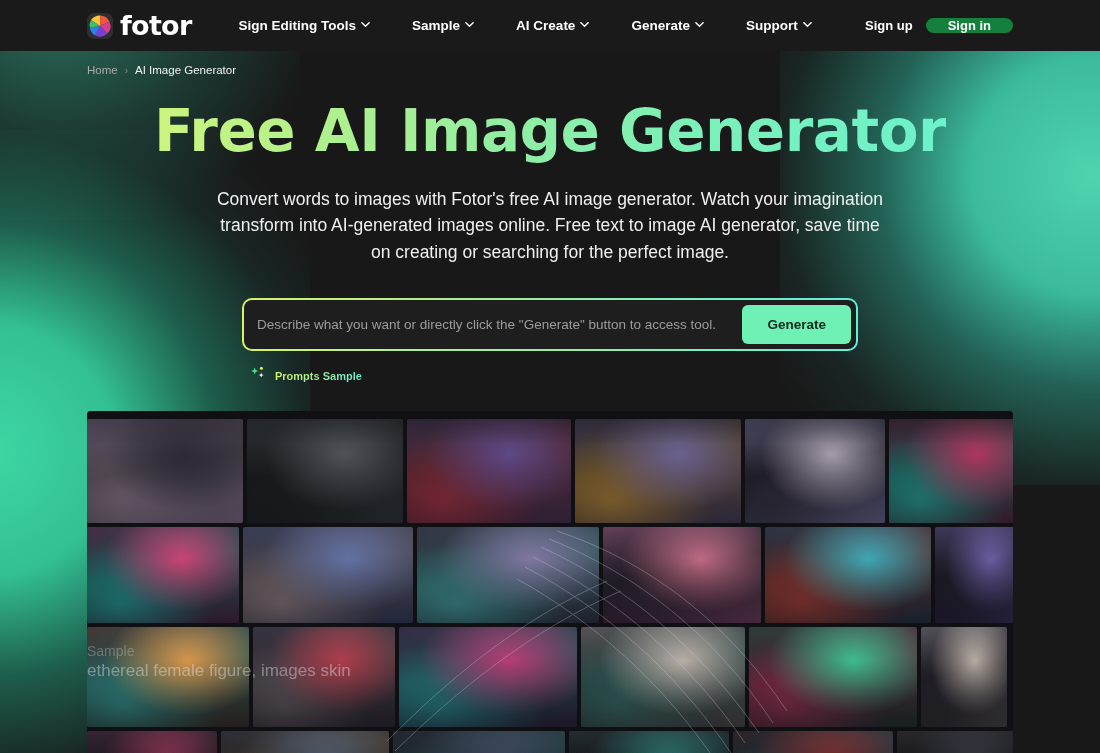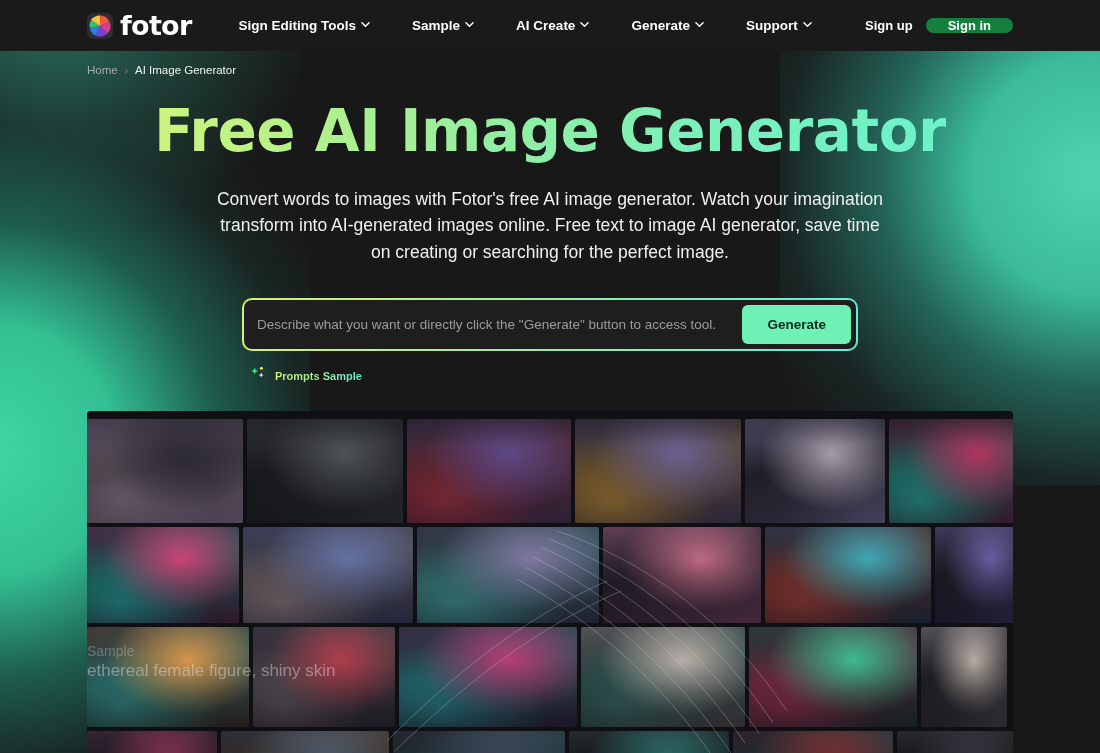--- a/index.html
+++ b/index.html
@@ -371,17 +371,17 @@
         <path d="M430 168 C 506 210, 576 272, 630 352"></path>
         <path d="M300 330 C 360 270, 430 210, 520 170"></path>
         <path d="M308 340 C 370 280, 442 220, 534 180"></path>
       </g>
     </svg>
 
     <div class="veil"></div>
 
     <div id="overlay-prompt">
       <div class="l1">Sample</div>
-      <div class="l2">ethereal female figure, shiny skin</div>
+      <div class="l2">ethereal female figure, images skin</div>
     </div>
   </div>
 
 </div>
 
 </body></html>

